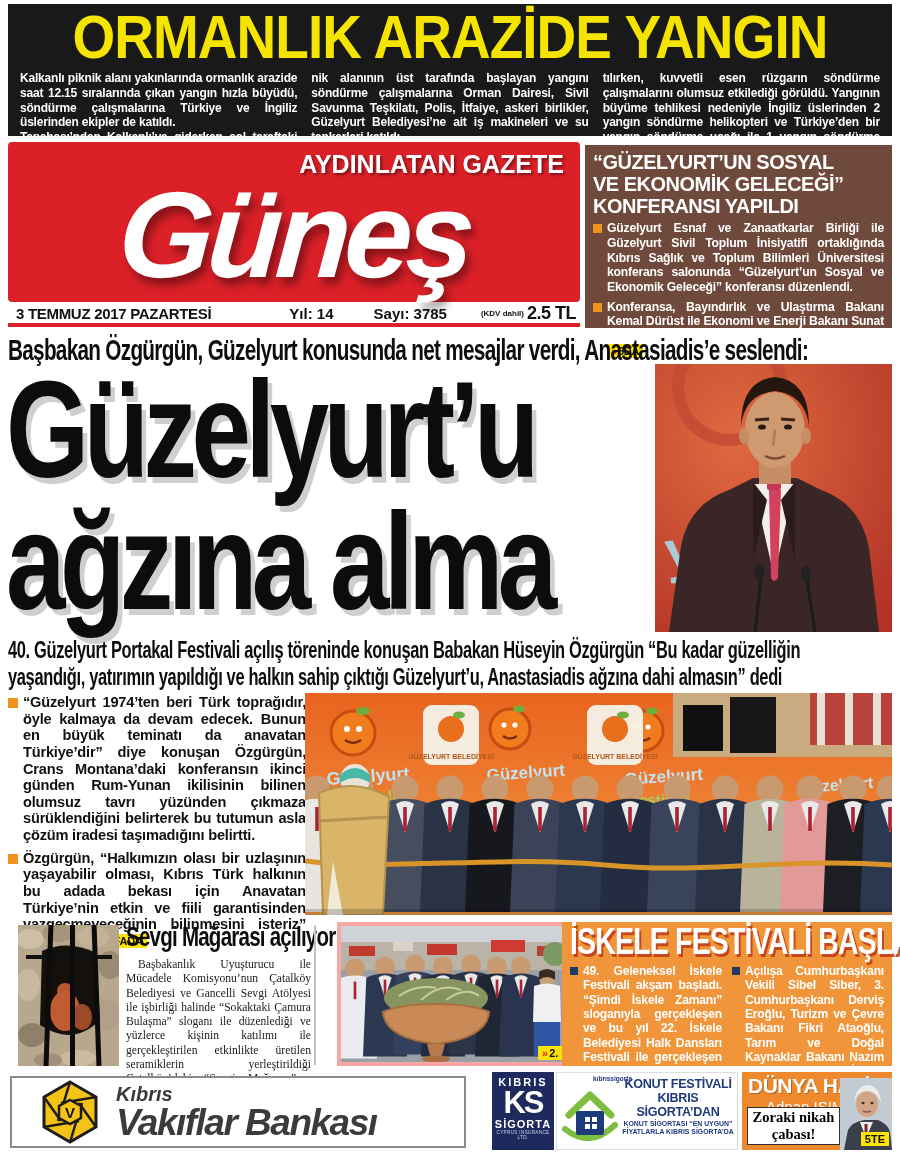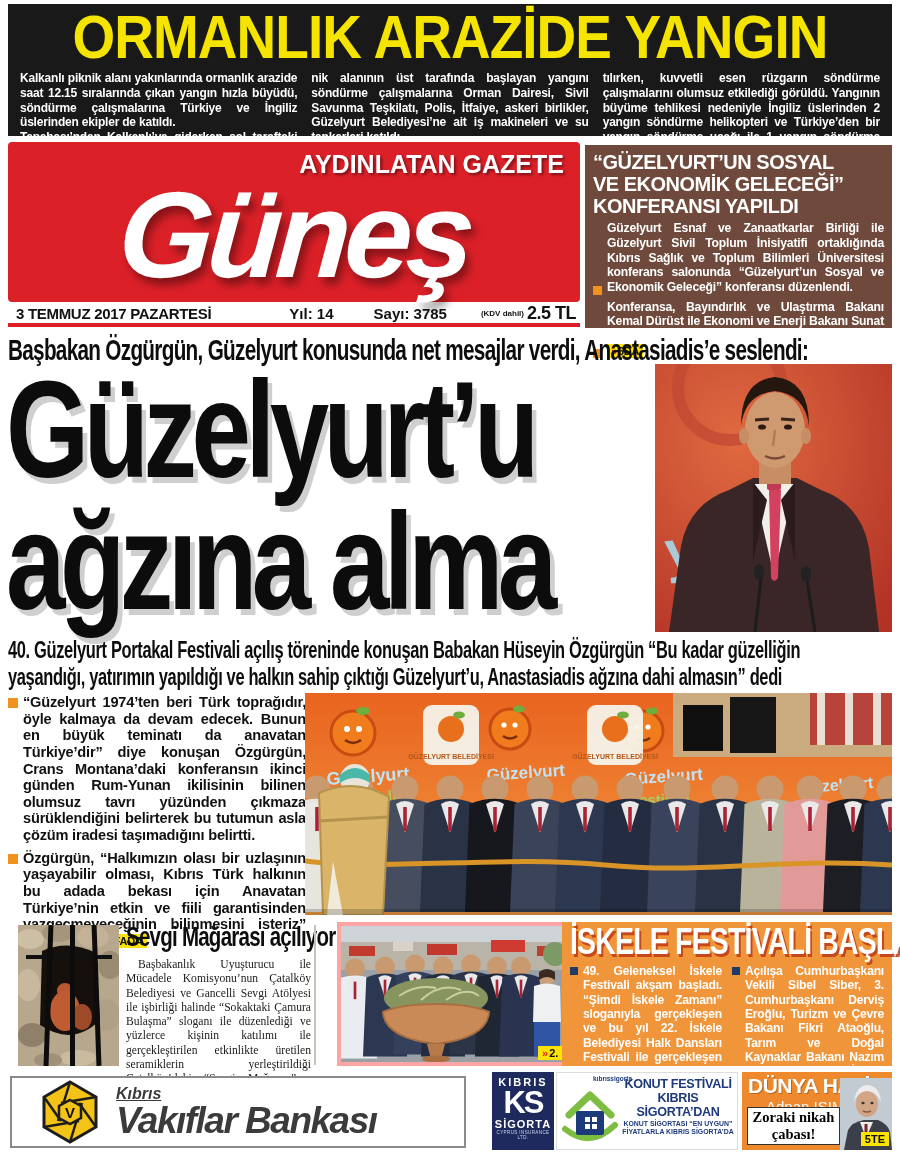--- a/index.html
+++ b/index.html
@@ -28,21 +28,21 @@
   .d-year { margin-left:78px; font-weight:700; font-size:15px; }
   .d-issue { margin-left:40px; font-weight:700; font-size:15px; }
   .d-kdv { margin-left:auto; font-size:8px; font-weight:700; align-self:center; }
   .d-price { font-size:18px; font-weight:800; margin-left:3px; letter-spacing:-.5px; }
   #red-rule { position:absolute; left:8px; top:323px; width:572px; height:4px; background:#dc2028; }
 
   
   #conference { position:absolute; left:585px; top:145px; width:307px; height:183px; background:#6f4a3c; padding:6px 8px; }
   .conf-title { color:#fff; font-weight:800; font-size:21px; line-height:1.04; letter-spacing:-.5px;
     white-space:pre-line; transform:scaleX(.95); transform-origin:left top; width:105%; }
-  .conf-b { display:flex; margin-top:5px;align-items:flex-end; }
+  .conf-b { display:flex; margin-top:5px; }
   .sq { width:9px; height:9px; background:#f0931e; margin:3px 5px 0 0; flex:none; }
   .conf-text { color:#fff; font-weight:700; font-size:12.2px; line-height:1.2; text-align:justify; letter-spacing:-.2px; }
 
   
   #kicker { position:absolute; left:8px; top:333px; width:1280px; font-size:30px; font-weight:700; color:#0d0d0d;
     white-space:nowrap; letter-spacing:-1px; transform:scaleX(.69); transform-origin:left top; }
   #headline { position:absolute; left:6px; top:364px; width:660px; z-index:5; }
   .hl { font-size:137px; line-height:.96; font-weight:800; color:#0c0c0c; letter-spacing:-7px; white-space:nowrap;
     transform:scaleX(.78); transform-origin:left top; text-shadow:6px 6px 0 rgba(110,110,110,.33); }
   #lead-photo { position:absolute; left:655px; top:364px; width:237px; height:268px; z-index:1; }
@@ -75,21 +75,21 @@
   .isk-cols { display:flex; gap:10px; margin-top:3px; }
   .isk-col { flex:1; display:flex; }
   .isk-col .sq { background:#223a66; width:8px; height:8px; }
   .isk-text { color:#fff; font-weight:700; font-size:12.1px; line-height:1.19; text-align:justify; letter-spacing:-.2px; }
 
   
   #vakiflar { position:absolute; left:10px; top:1076px; width:456px; height:72px; border:2px solid #8a8a8a;
     display:flex; align-items:center; background:#fff; }
   .vak-logo { margin-left:26px; flex:none; }
   .vak-text { margin-left:14px; color:#3b3b3b; }
-  .vak-top { font-style:italic; font-weight:700; font-size:16px; line-height:1;text-decoration:underline; }
+  .vak-top { font-style:italic; font-weight:700; font-size:20px; line-height:1; }
   .vak-name { font-style:italic; font-weight:700; font-size:37px; letter-spacing:-1.5px; line-height:1; }
   #ks { position:absolute; left:492px; top:1072px; width:62px; height:78px; background:#1e2a5e; color:#fff;
     text-align:center; padding-top:4px; }
   .ks-top { font-size:11px; font-weight:800; letter-spacing:2px; }
   .ks-logo { font-size:31px; font-weight:800; line-height:.95; letter-spacing:-2px; }
   .ks-bottom { font-size:11px; font-weight:800; letter-spacing:1px; margin-top:1px; }
   .ks-sub { font-size:4.5px; letter-spacing:.4px; color:#cfd6ee; }
   #konut { position:absolute; left:556px; top:1072px; width:182px; height:78px; background:#fff; border:1px solid #ddd; }
   .konut-brand { position:absolute; left:36px; top:2px; font-size:6.5px; font-weight:700; color:#1e3a7c; }
   .konut-house { position:absolute; left:4px; top:12px; }

